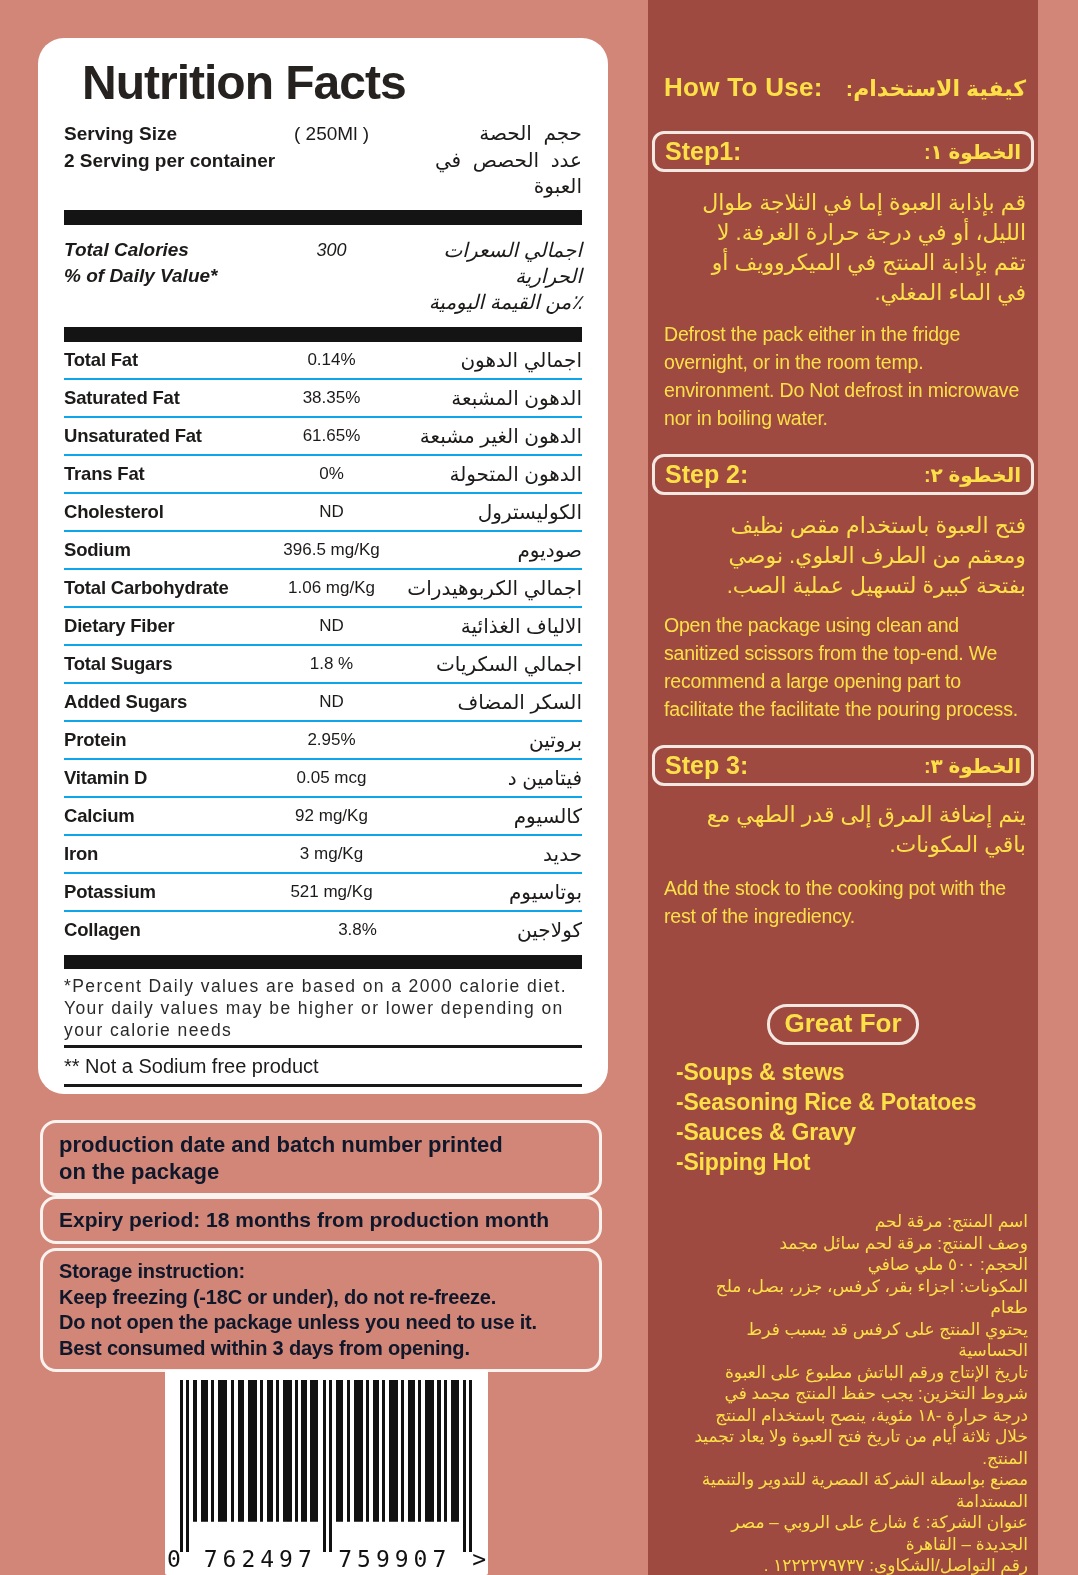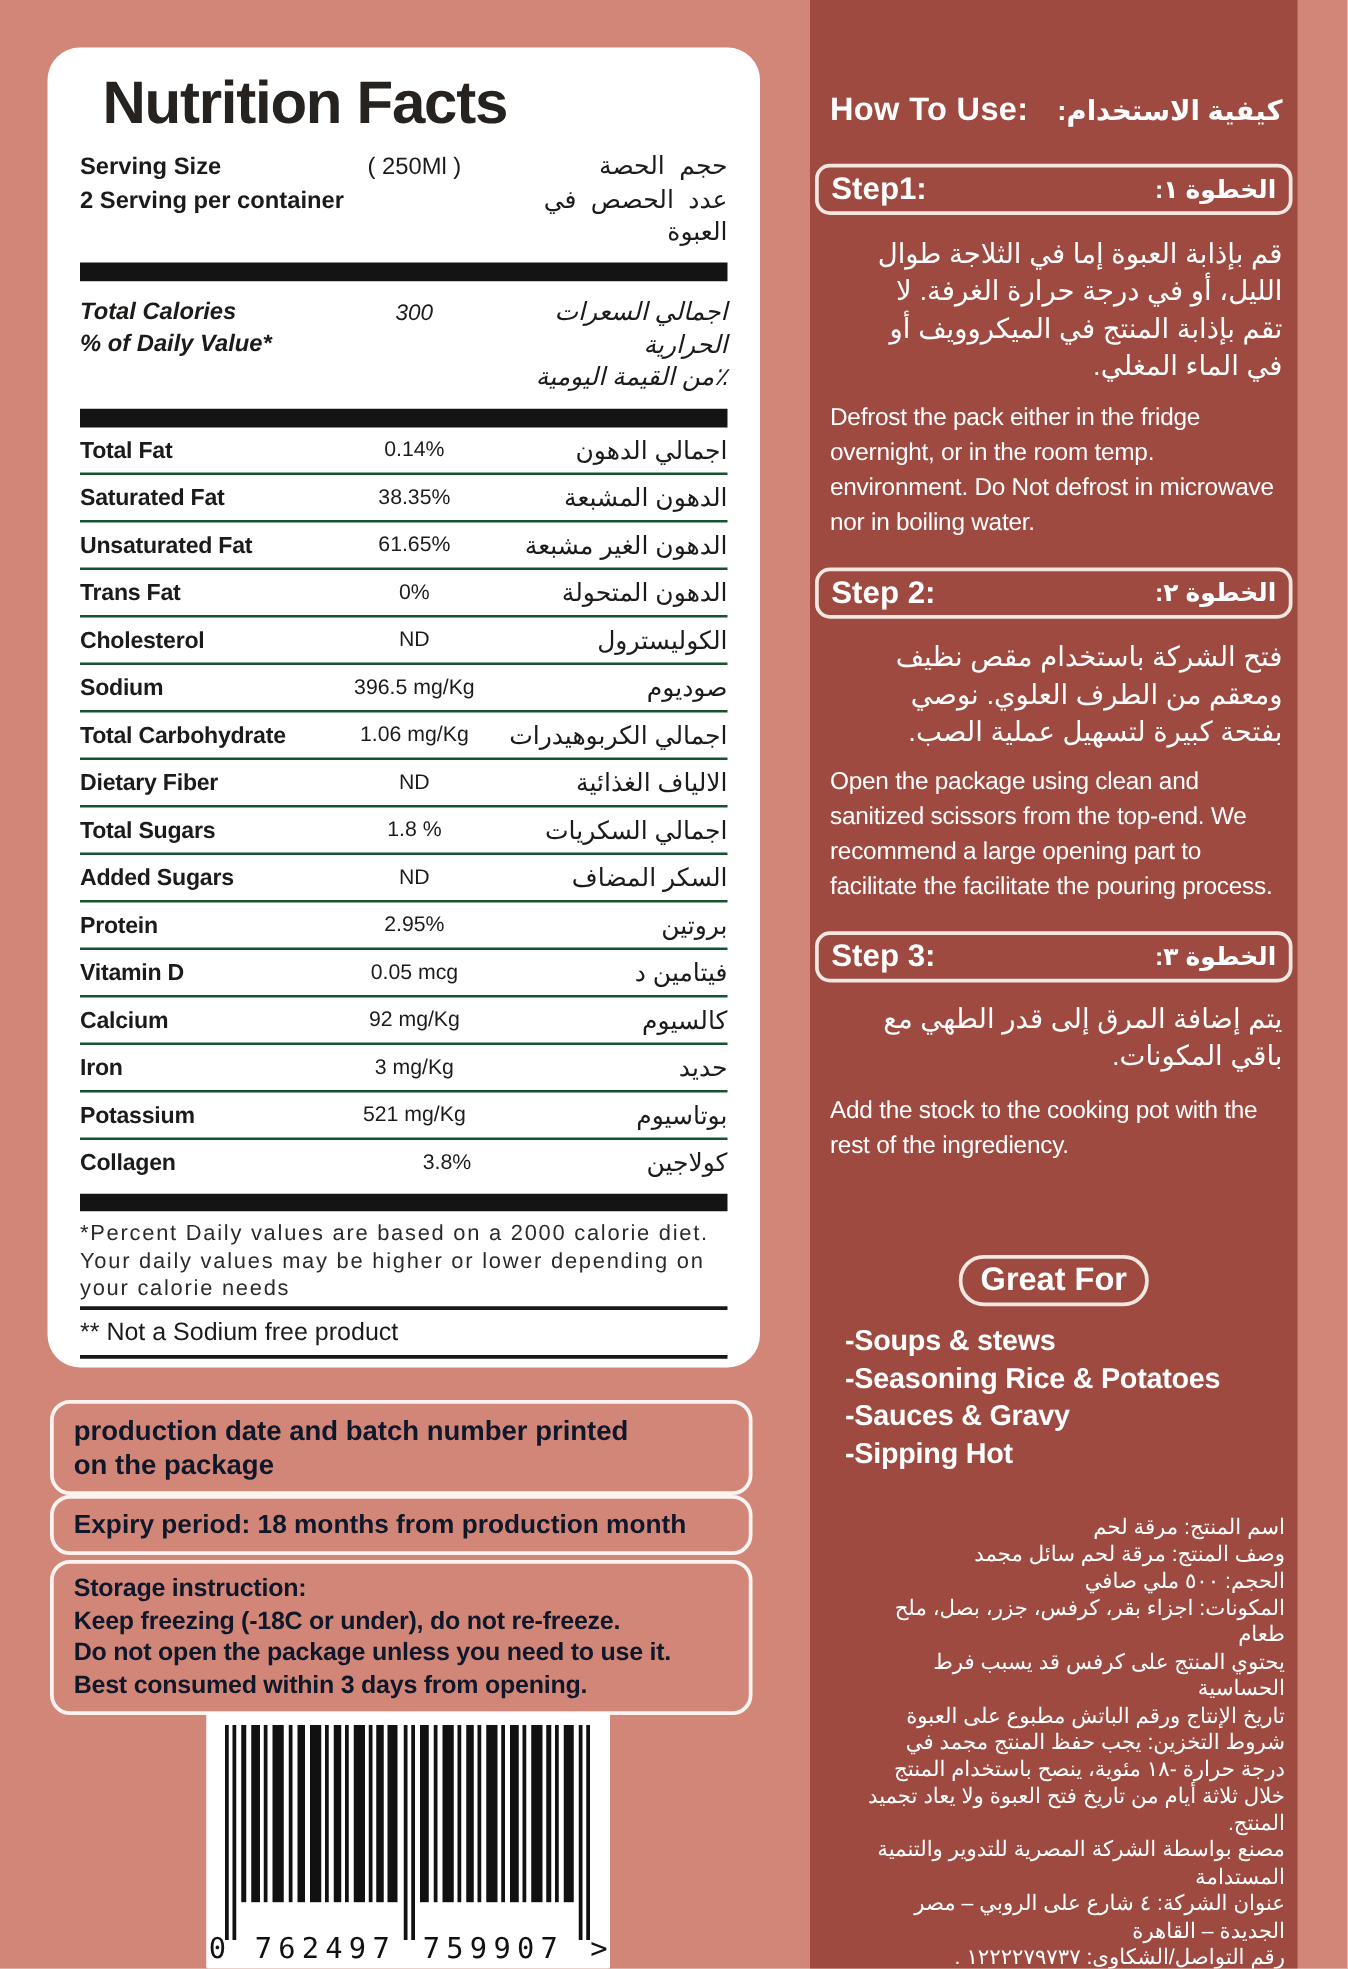--- a/index.html
+++ b/index.html
@@ -9,21 +9,21 @@
     background:#d28678;
     overflow:hidden;
     font-family:"Liberation Sans","DejaVu Sans",sans-serif;
     color:#1d1b1a;
   }
   .ar{direction:rtl;}
 
   
   .dark-panel{
     position:absolute;left:648px;top:0;width:390px;height:1575px;
-    background:#9e4a41;color:#ffffff;box-sizing:border-box;
+    background:#9e4a41;color:#fde047;box-sizing:border-box;
   }
   .htu-header{display:flex;justify-content:space-between;align-items:baseline;
     padding:0 12px 0 16px;margin-top:72px;}
   .htu-en{font-size:26px;font-weight:bold;letter-spacing:.3px;}
   .htu-ar{font-size:22px;font-weight:bold;}
   .step-box{
     margin:28px 4px 0;border:3px solid #f3e7e2;border-radius:12px;
     display:flex;justify-content:space-between;align-items:center;
     padding:3px 10px;box-sizing:border-box;
   }
@@ -53,21 +53,21 @@
   .s-val{flex:0 0 115px;text-align:center;font-weight:400;}
   .s-ar{flex:1;text-align:right;word-spacing:6px;font-weight:400;font-size:20px;}
   .thick-bar{height:15px;background:#141414;margin:11px 0 12px;}
   .thick-bar.mid{margin:12px 0 0;}
   .thick-bar.bot{height:14px;margin:7px 0 6px;}
   .cal-row{display:flex;align-items:flex-start;font-style:italic;}
   .cal-left{flex:0 0 210px;font-size:19px;font-weight:600;line-height:26px;}
   .cal-val{flex:0 0 115px;text-align:center;font-size:18px;line-height:26px;}
   .cal-ar{flex:1;text-align:right;font-size:20px;line-height:26px;}
   .ntable{}
-  .nrow{display:flex;align-items:center;height:36px;border-bottom:2px solid #14532d;}
+  .nrow{display:flex;align-items:center;height:36px;border-bottom:2px solid #0ea5e9;}
   .nrow:last-child{border-bottom:none;gap:26px;}
   .nen{flex:0 0 210px;font-size:18.5px;font-weight:600;letter-spacing:-.2px;}
   .nval{flex:0 0 115px;text-align:center;font-size:17px;}
   .nar{flex:1;text-align:right;font-size:20px;}
   .fn1{margin:6px 0 4px;font-size:17.5px;line-height:22px;letter-spacing:1.4px;color:#2a2a2a;}
   .thin-line{height:3px;background:#181818;}
   .fn2{margin:0;padding:6px 0;font-size:20px;line-height:24px;font-weight:400;}
 
   
   .info-box{
@@ -105,21 +105,21 @@
       <span class="step-en">Step1:</span>
       <span class="step-ar ar">الخطوة ١:</span>
     </div>
     <p class="ar-para">قم بإذابة العبوة إما في الثلاجة طوال الليل، أو في درجة حرارة الغرفة. لا تقم بإذابة المنتج في الميكروويف أو في الماء المغلي.</p>
     <p class="en-para">Defrost the pack either in the fridge overnight, or in the room temp. environment. Do Not defrost in microwave nor in boiling water.</p>
 
     <div class="step-box" style="margin-top:22px;">
       <span class="step-en">Step 2:</span>
       <span class="step-ar ar">الخطوة ٢:</span>
     </div>
-    <p class="ar-para">فتح الشركة باستخدام مقص نظيف ومعقم من الطرف العلوي. نوصي بفتحة كبيرة لتسهيل عملية الصب.</p>
+    <p class="ar-para">فتح العبوة باستخدام مقص نظيف ومعقم من الطرف العلوي. نوصي بفتحة كبيرة لتسهيل عملية الصب.</p>
     <p class="en-para" style="margin-top:10px;">Open the package using clean and sanitized scissors from the top-end. We recommend a large opening part to facilitate the facilitate the pouring process.</p>
 
     <div class="step-box" style="margin-top:22px;">
       <span class="step-en">Step 3:</span>
       <span class="step-ar ar">الخطوة ٣:</span>
     </div>
     <p class="ar-para" style="margin-top:14px;">يتم إضافة المرق إلى قدر الطهي مع باقي المكونات.</p>
     <p class="en-para" style="margin-top:14px;">Add the stock to the cooking pot with the rest of the ingrediency.</p>
 
     <div class="pill-wrap">

